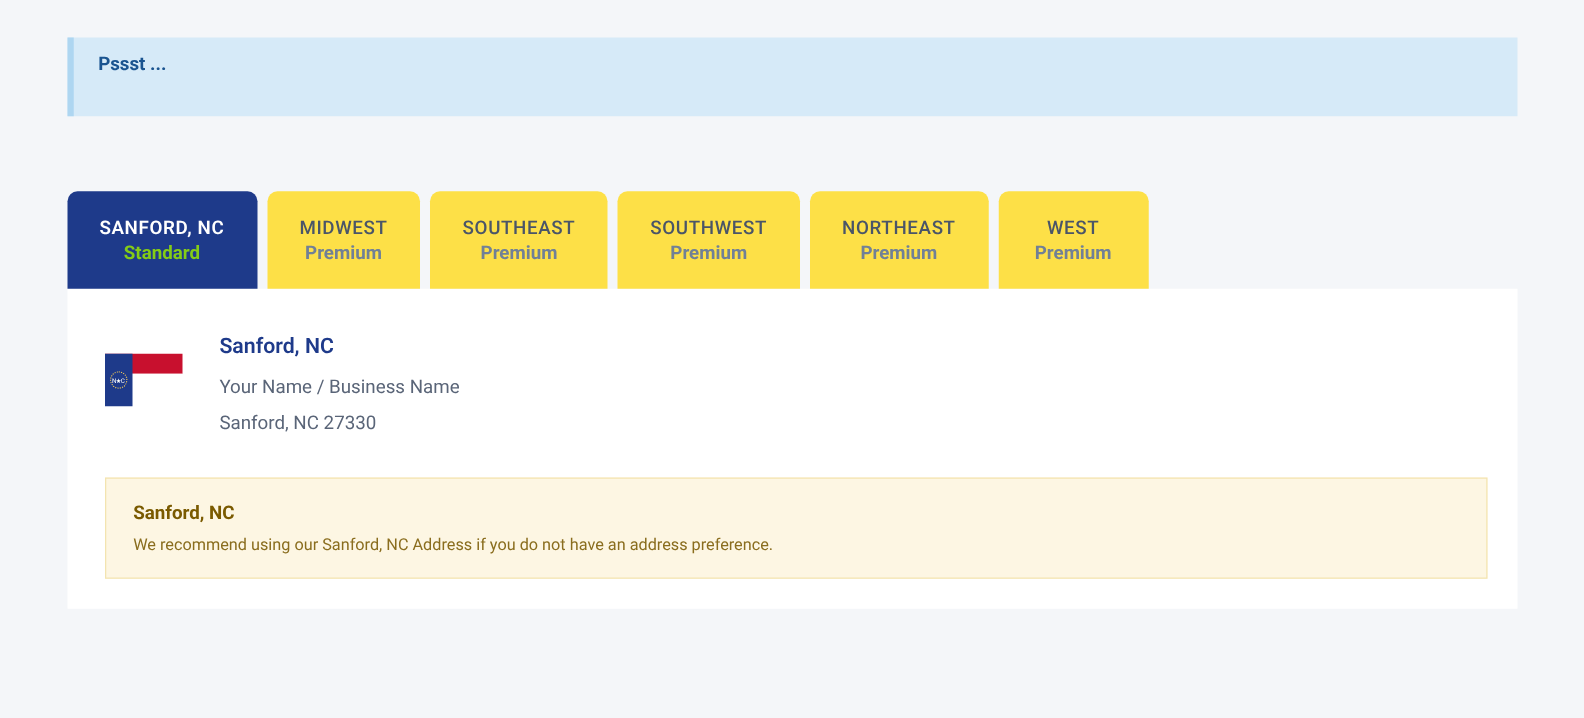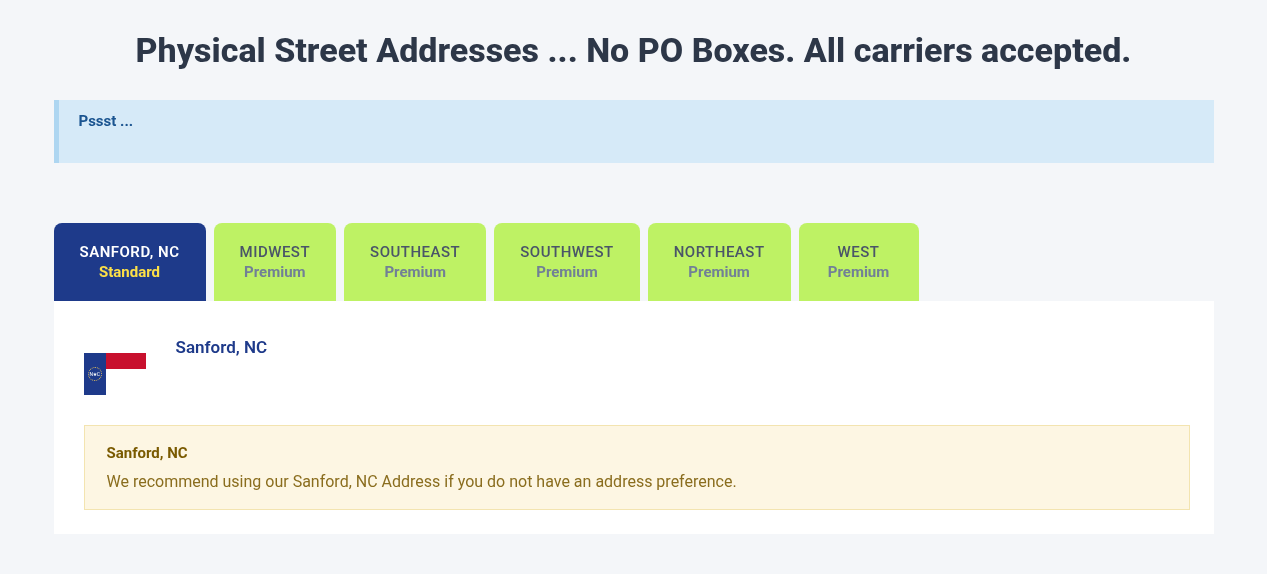--- a/index.html
+++ b/index.html
@@ -38,21 +38,21 @@
     .info-box-text {
       font-size: 13px;
       color: #4a6a8a;
     }
     .tabs {
       display: flex;
       gap: 8px;
       margin-bottom: 0;
     }
     .tab {
-      background: #bef264;
+      background: #fde047;
       border-radius: 8px 8px 0 0;
       padding: 20px 26px;
       text-align: center;
       cursor: pointer;
       min-width: 120px;
     }
     .tab.active {
       background: #1e3a8a;
     }
     .tab-region {
@@ -61,21 +61,21 @@
       color: #4a5568;
       letter-spacing: 0.5px;
     }
     .tab-tier {
       font-size: 15px;
       font-weight: 700;
       color: #718096;
       margin-top: 2px;
     }
     .tab.active .tab-region { color: #ffffff; font-weight: 600; }
-    .tab.active .tab-tier { color: #fde047; }
+    .tab.active .tab-tier { color: #84cc16; }
     .content-pane {
       background: #fff;
       padding: 30px 24px 24px 30px;
     }
     .addr-row {
       display: flex;
       gap: 30px;
       align-items: flex-start;
       margin-bottom: 30px;
     }
@@ -117,29 +117,28 @@
       border: 1px solid #f3e4b0;
       padding: 18px 22px;
     }
     .note-title {
       font-weight: 700;
       color: #7a5a00;
       font-size: 15px;
       margin-bottom: 10px;
     }
     .note-text {
-      font-size: 16px;
+      font-size: 13px;
       color: #8a6d1e;
     }
   </style>
 </head>
 <body>
 
 <div class="container">
-  <h1 class="page-title">Physical Street Addresses ... No PO Boxes. All carriers accepted.</h1>
 
   <div class="info-box">
     <div class="info-box-title">Pssst ...</div>
   </div>
 
   <div class="tabs">
     <div class="tab active">
       <div class="tab-region">SANFORD, NC</div>
       <div class="tab-tier">Standard</div>
     </div>
@@ -169,20 +168,22 @@
     <div class="addr-row">
       <div class="flag">
         <div class="flag-red"></div>
         <div class="flag-white"></div>
         <div class="flag-canton">
             <div class="flag-star"></div>
           </div>
       </div>
       <div class="addr-info">
         <div class="addr-title">Sanford, NC</div>
+        <div class="addr-line">Your Name / Business Name</div>
+        <div class="addr-line">Sanford, NC 27330</div>
       </div>
     </div>
 
     <div class="note-box">
       <div class="note-title">Sanford, NC</div>
       <div class="note-text">We recommend using our Sanford, NC Address if you do not have an address preference.</div>
     </div>
   </div>
 </div>
 

